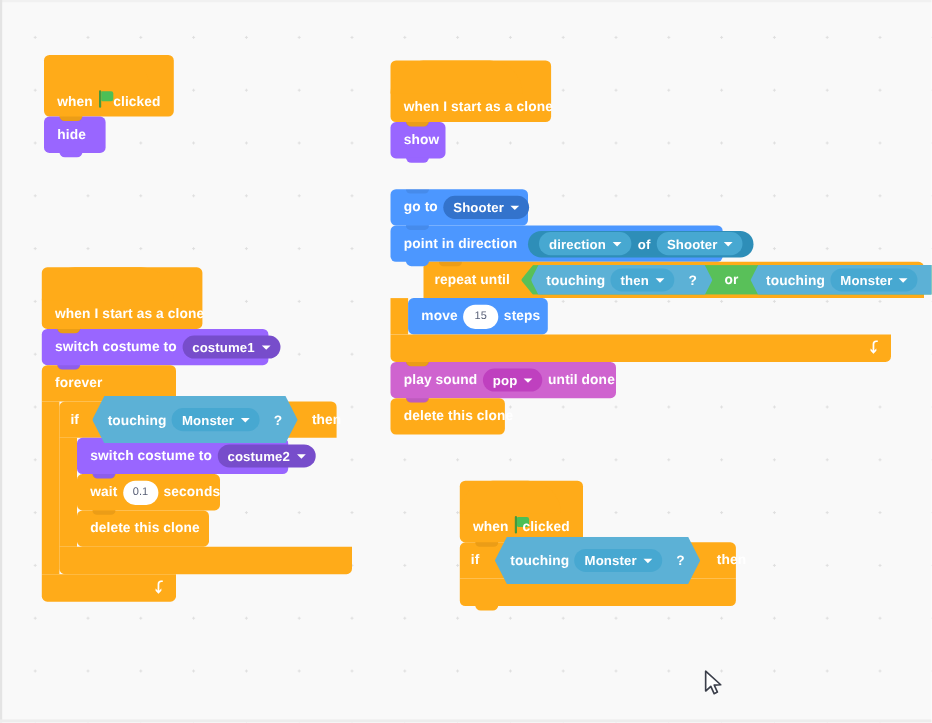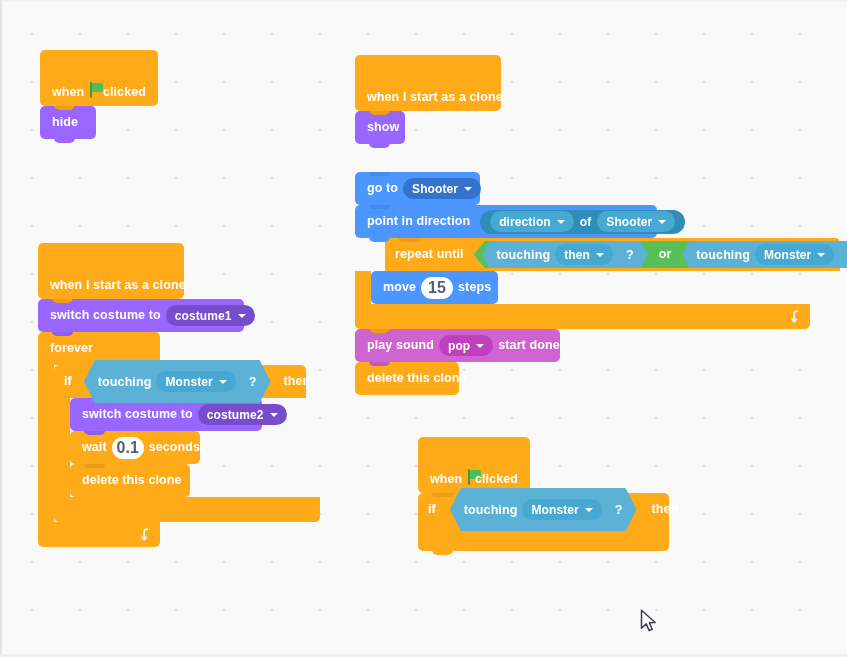--- a/index.html
+++ b/index.html
@@ -123,21 +123,21 @@
     border-right: 4px solid transparent;
     border-top: 4.5px solid #ffffff;
   }
   .oval-num {
     display: inline-flex; align-items: center; justify-content: center;
     min-width: 32px; height: 22px;
     padding: 0 8px; margin: 0 5px;
     border-radius: 11px;
     background: #ffffff;
     color: #575e75;
-    font-size: 16px; font-weight: bold;
+    font-size: 10px; font-weight: normal;
     position: relative; z-index: 2;
   }
 
   
   .hex {
     display: inline-flex; align-items: center;
     height: 43px;
     padding: 0 13px;
     margin: 0 3px;
     position: relative; z-index: 2;
@@ -364,21 +364,21 @@
         <span class="loop-arrow">⤵</span>
       </div>
     </div>
 
     <div class="blk c-sound notch-b notch-t" style="width:205px;">
       <span class="lbl">play sound</span>
       <span class="dd dd-sound">
         <span>pop</span>
         <span class="caret"></span>
       </span>
-      <span class="lbl">start done</span>
+      <span class="lbl">until done</span>
     </div>
 
     <div class="blk c-control notch-t" style="width:104px;">
       <span class="lbl">delete this clone</span>
     </div>
   </div>
 
   <div class="script" id="s4" style="left:418px; top:437px;">
     <div class="blk hat c-events notch-b" style="width:112px;">
       <div class="dome" style="width:92px;"></div>

